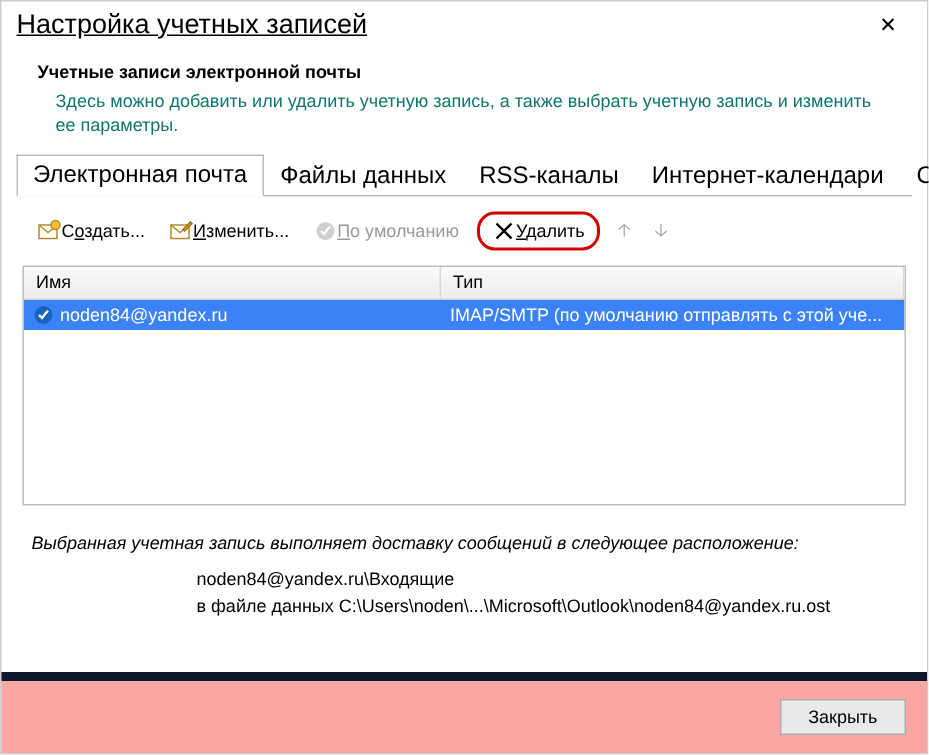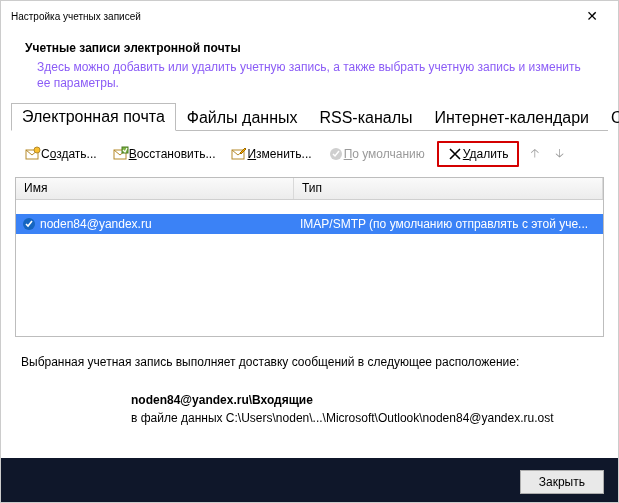--- a/index.html
+++ b/index.html
@@ -8,53 +8,53 @@
     font-family: "Segoe UI", Tahoma, sans-serif;
     font-size: 12px;
     background: #fff;
     color: #000;
     width: 619px;
     height: 503px;
     overflow: hidden;
   }
   .window { width: 619px; height: 503px; background: #fff; border: 1px solid #ccc; display: flex; flex-direction: column; }
   .titlebar { display: flex; align-items: center; height: 30px; padding: 0 6px 0 10px; }
-  .titlebar .title { flex: 1; font-size: 10px; }
+  .titlebar .title { flex: 1; font-size: 18px; text-decoration: underline; }
   .titlebar .close { width: 40px; text-align: center; font-size: 14px; cursor: pointer; }
   .header-block { padding: 10px 24px 16px 24px; }
   .header-block .h1 { font-weight: 700; font-size: 12px; margin-bottom: 4px; }
-  .header-block .desc { font-size: 12px; color: #8b5cf6; padding-left: 12px; line-height: 1.35; }
+  .header-block .desc { font-size: 12px; color: #0f766e; padding-left: 12px; line-height: 1.35; }
   .tabs-wrap { display: flex; align-items: flex-end; border-bottom: 1px solid #bdbdbd; margin: 0 10px; position: relative; height: 24px; }
   .tab { padding: 4px 10px 4px 10px; font-size: 16px; border: 1px solid transparent; border-bottom: none; position: relative; top: 1px; cursor: pointer; white-space: nowrap; }
   .tab.active { background: #fff; border-color: #bdbdbd; border-bottom: 1px solid #fff; }
   .tab.trunc { max-width: 62px; overflow: hidden; }
   .toolbar { display: flex; align-items: center; gap: 8px; padding: 6px 10px; margin: 4px 10px 0 10px; }
   .tbtn { display: inline-flex; align-items: center; gap: 0; padding: 2px 4px; font-size: 12px; cursor: pointer; }
   .tbtn .u { text-decoration: underline; }
   .tbtn.disabled { color: #9a9a9a; cursor: default; }
-  .tbtn.highlight { border: 2px solid #d40000; padding: 3px 8px; border-radius: 1px; }
+  .tbtn.highlight { border: 2px solid #d40000; padding: 3px 8px; border-radius: 12px; }
   .ticon { display: inline-flex; width: 16px; height: 16px; align-items: center; justify-content: center; }
   .tarrow { color: #9a9a9a; font-size: 12px; padding: 0 4px; }
-  .grid-wrap { margin: 4px 14px 0 14px; border: 1px solid #bdbdbd; height: 160px; background: #fff; display: flex; flex-direction: column; gap: 14px; }
+  .grid-wrap { margin: 4px 14px 0 14px; border: 1px solid #bdbdbd; height: 160px; background: #fff; display: flex; flex-direction: column; }
   .grid-head { display: flex; background: linear-gradient(#fafafa,#ececec); border-bottom: 1px solid #cfcfcf; height: 22px; }
   .grid-head .col { padding: 3px 8px; font-size: 12px; border-right: 1px solid #d9d9d9; }
   .col-name { width: 278px; }
   .col-type { flex: 1; }
   .grid-body { flex: 1; overflow: hidden; }
   .row { display: flex; align-items: center; height: 20px; font-size: 12px; }
   .row.selected { background: #3b82f6; color: #fff; }
   .row .cell { padding: 0 6px; overflow: hidden; white-space: nowrap; text-overflow: ellipsis; }
   .row .cell.name { width: 278px; display: flex; align-items: center; gap: 4px; }
   .row .cell.type { flex: 1; }
   .checkcircle { width: 14px; height: 14px; }
   .delivery { margin: 18px 20px 0 20px; font-size: 12px; }
-  .delivery .line1 { margin-bottom: 24px; }
-  .delivery .bold { font-weight: 700; padding-left: 110px; }
+  .delivery .line1 { margin-bottom: 10px; font-style: italic; }
+  .delivery .bold { font-weight: 400; padding-left: 110px; }
   .delivery .path { padding-left: 110px; margin-top: 4px; }
-  .footer { margin-top: auto; border-top: 4px solid #0f172a; background: #0f172a; height: 44px; display: flex; align-items: center; justify-content: flex-end; padding: 0 14px; }
+  .footer { margin-top: auto; border-top: 6px solid #0f172a; background: #fca5a5; height: 54px; display: flex; align-items: center; justify-content: flex-end; padding: 0 14px; }
   .btn { background: #e9e9e9; border: 1px solid #adadad; padding: 4px 18px; font-size: 12px; cursor: pointer; }
 </style>
 </head>
 <body>
 
 <div class="window">
 
   <div class="titlebar">
     <div class="title">Настройка учетных записей</div>
     <div class="close">✕</div>
@@ -79,31 +79,20 @@
       <span class="ticon">
         <svg width="16" height="16" viewBox="0 0 16 16">
             <rect x="1" y="4" width="12" height="9" fill="#fff" stroke="#b58a2b"></rect>
             <path d="M1 4 L7 9 L13 4" fill="none" stroke="#b58a2b"></path>
             <circle cx="12" cy="4" r="3" fill="#fbc02d" stroke="#b58a2b"></circle>
           </svg>
       </span>
       <span><span>С</span><span class="u">о</span><span>здать...</span></span>
     </span>
 
-    <span class="tbtn">
-      <span class="ticon">
-        <svg width="16" height="16" viewBox="0 0 16 16">
-            <rect x="1" y="4" width="12" height="9" fill="#fff" stroke="#b58a2b"></rect>
-            <path d="M1 4 L7 9 L13 4" fill="none" stroke="#b58a2b"></path>
-            <rect x="9" y="1" width="6" height="6" fill="#7cb342" stroke="#4a7a20"></rect>
-            <path d="M10 4 L12 6 L14 2" fill="none" stroke="#fff" stroke-width="1.2"></path>
-          </svg>
-      </span>
-      <span><span></span><span class="u">В</span><span>осстановить...</span></span>
-    </span>
 
     <span class="tbtn">
       <span class="ticon">
         <svg width="16" height="16" viewBox="0 0 16 16">
             <rect x="1" y="4" width="12" height="9" fill="#fff" stroke="#b58a2b"></rect>
             <path d="M1 4 L7 9 L13 4" fill="none" stroke="#b58a2b"></path>
             <path d="M9 7 L14 2 L15 3 L10 8 Z" fill="#ffb300" stroke="#a06a00"></path>
           </svg>
       </span>
       <span><span></span><span class="u">И</span><span>зменить...</span></span>

